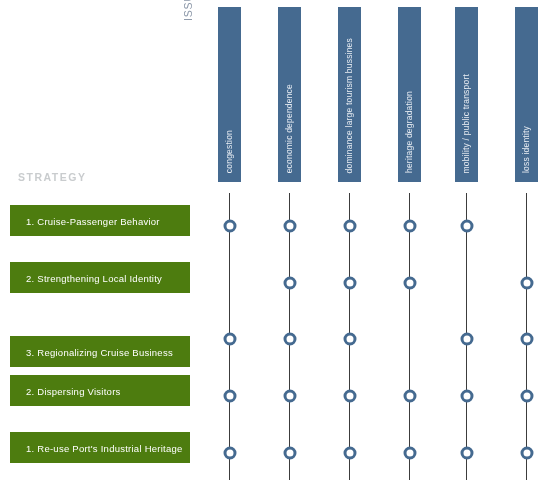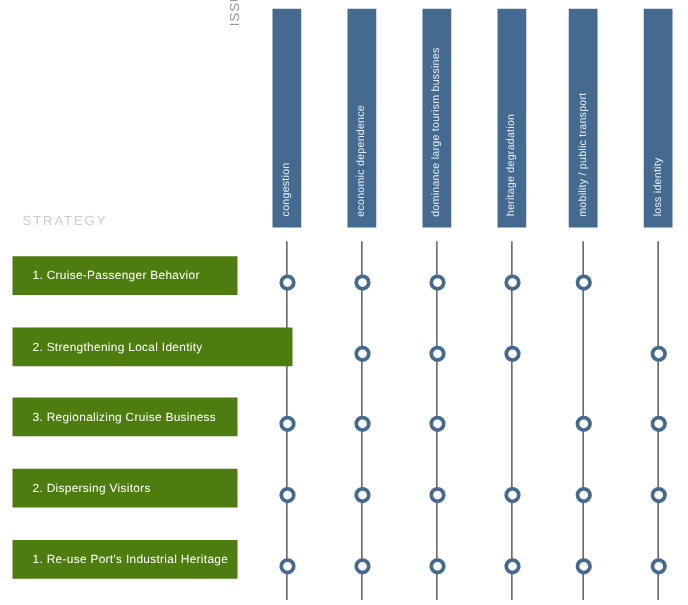--- a/index.html
+++ b/index.html
@@ -46,21 +46,21 @@
   }
 
   
   .strategy-label {
     position: absolute;
     left: 18px;
     top: 171px;
     font-size: 10.5px;
     letter-spacing: 1.5px;
     color: #c9ccce;
-    font-weight: 400;
+    font-weight: 700;
     white-space: nowrap;
   }
 
   
   .col-bar {
     position: absolute;
     top: 7px;
     width: 23px;
     height: 175px;
     background: #456a90;
@@ -153,24 +153,24 @@
       <div class="col-line" style="left: 466px;"></div>
       <div class="col-bar" style="left: 514.5px;">
         <div class="col-bar-label">loss identity</div>
       </div>
       <div class="col-line" style="left: 526px;"></div>
     </div>
   <div id="rows-layer">
       <div class="row-bar" style="top: 205px;">
         <div class="row-bar-label">1. Cruise-Passenger Behavior</div>
       </div>
-      <div class="row-bar" style="top: 262px; padding-left: 44px;">
+      <div class="row-bar" style="top: 262px;">
         <div class="row-bar-label">2. Strengthening Local Identity</div>
       </div>
-      <div class="row-bar" style="top: 318px;">
+      <div class="row-bar" style="top: 336px;">
         <div class="row-bar-label">3. Regionalizing Cruise Business</div>
       </div>
       <div class="row-bar" style="top: 375px;">
         <div class="row-bar-label">2. Dispersing Visitors</div>
       </div>
       <div class="row-bar" style="top: 432px;">
         <div class="row-bar-label">1. Re-use Port's Industrial Heritage</div>
       </div>
     </div>
   <div id="markers-layer">

